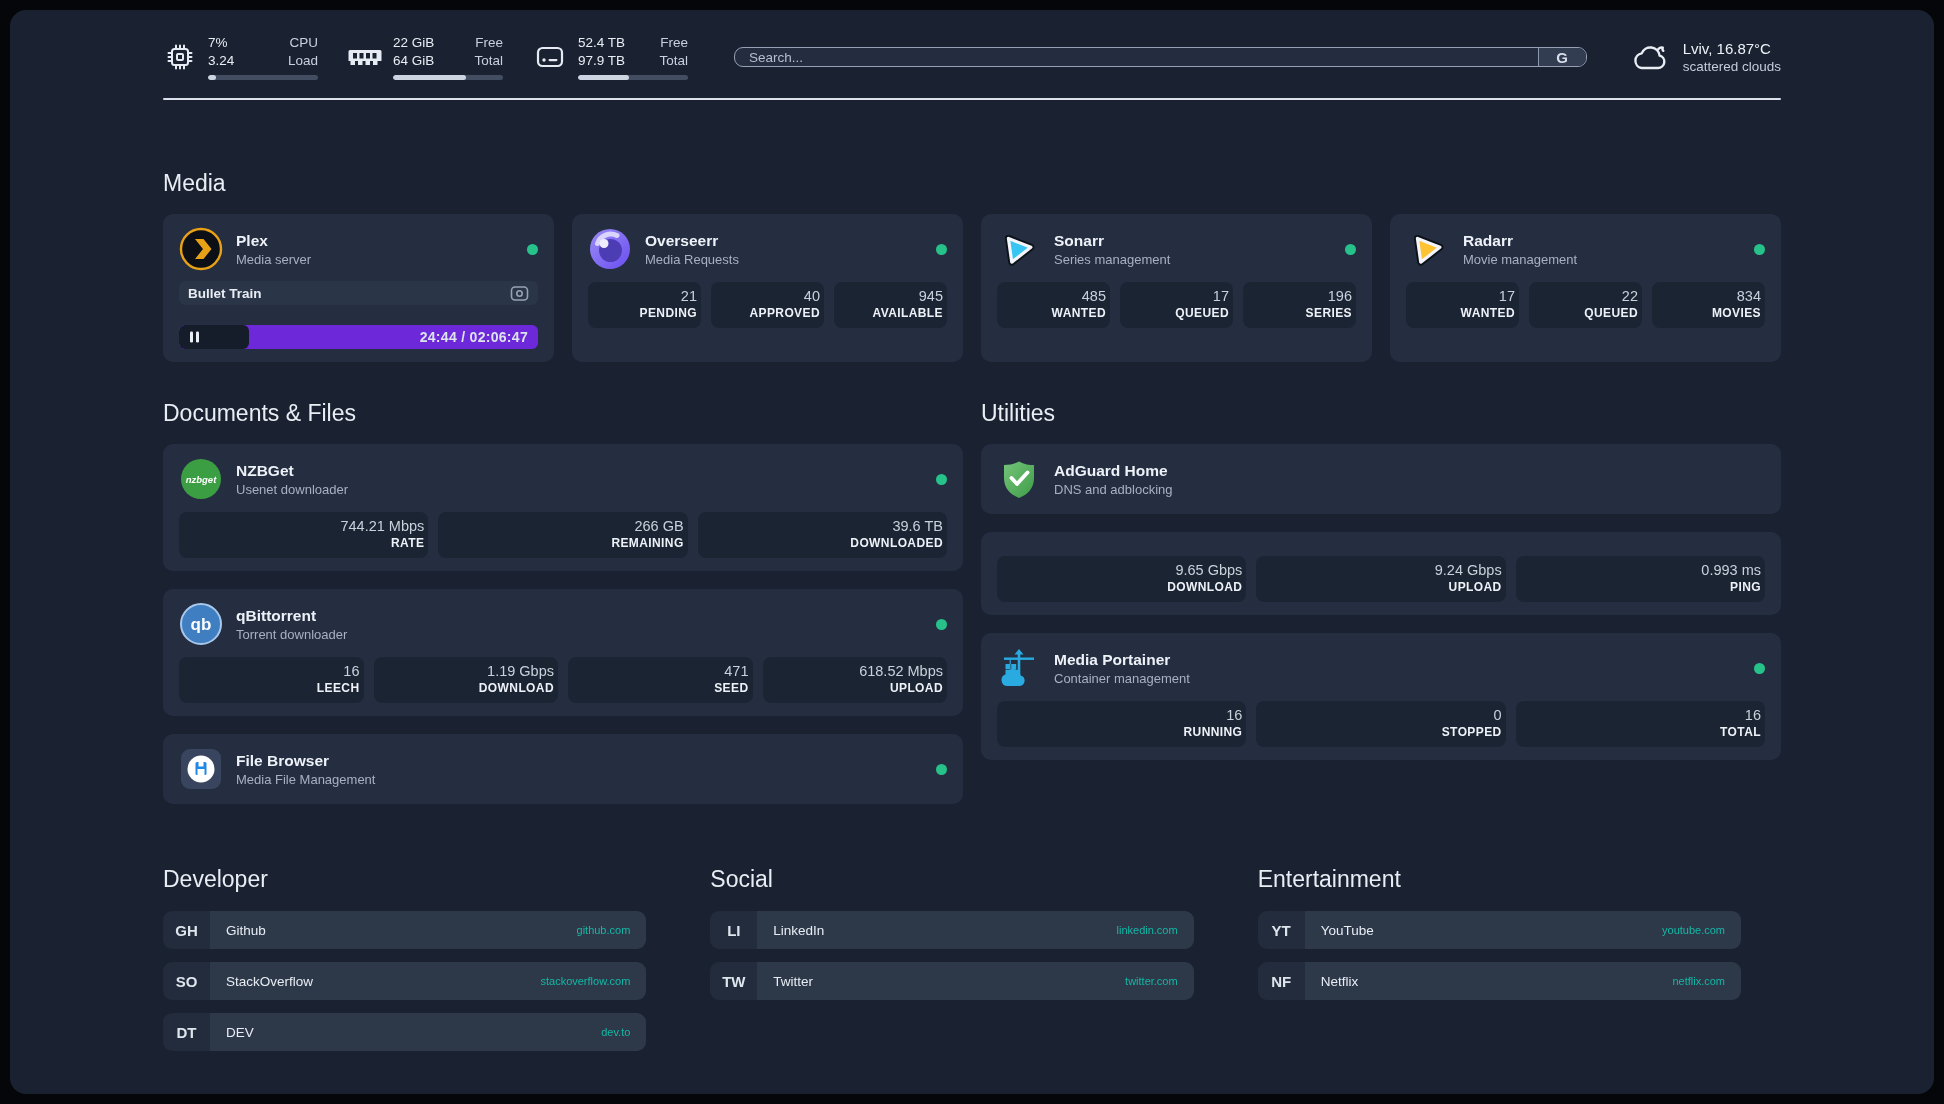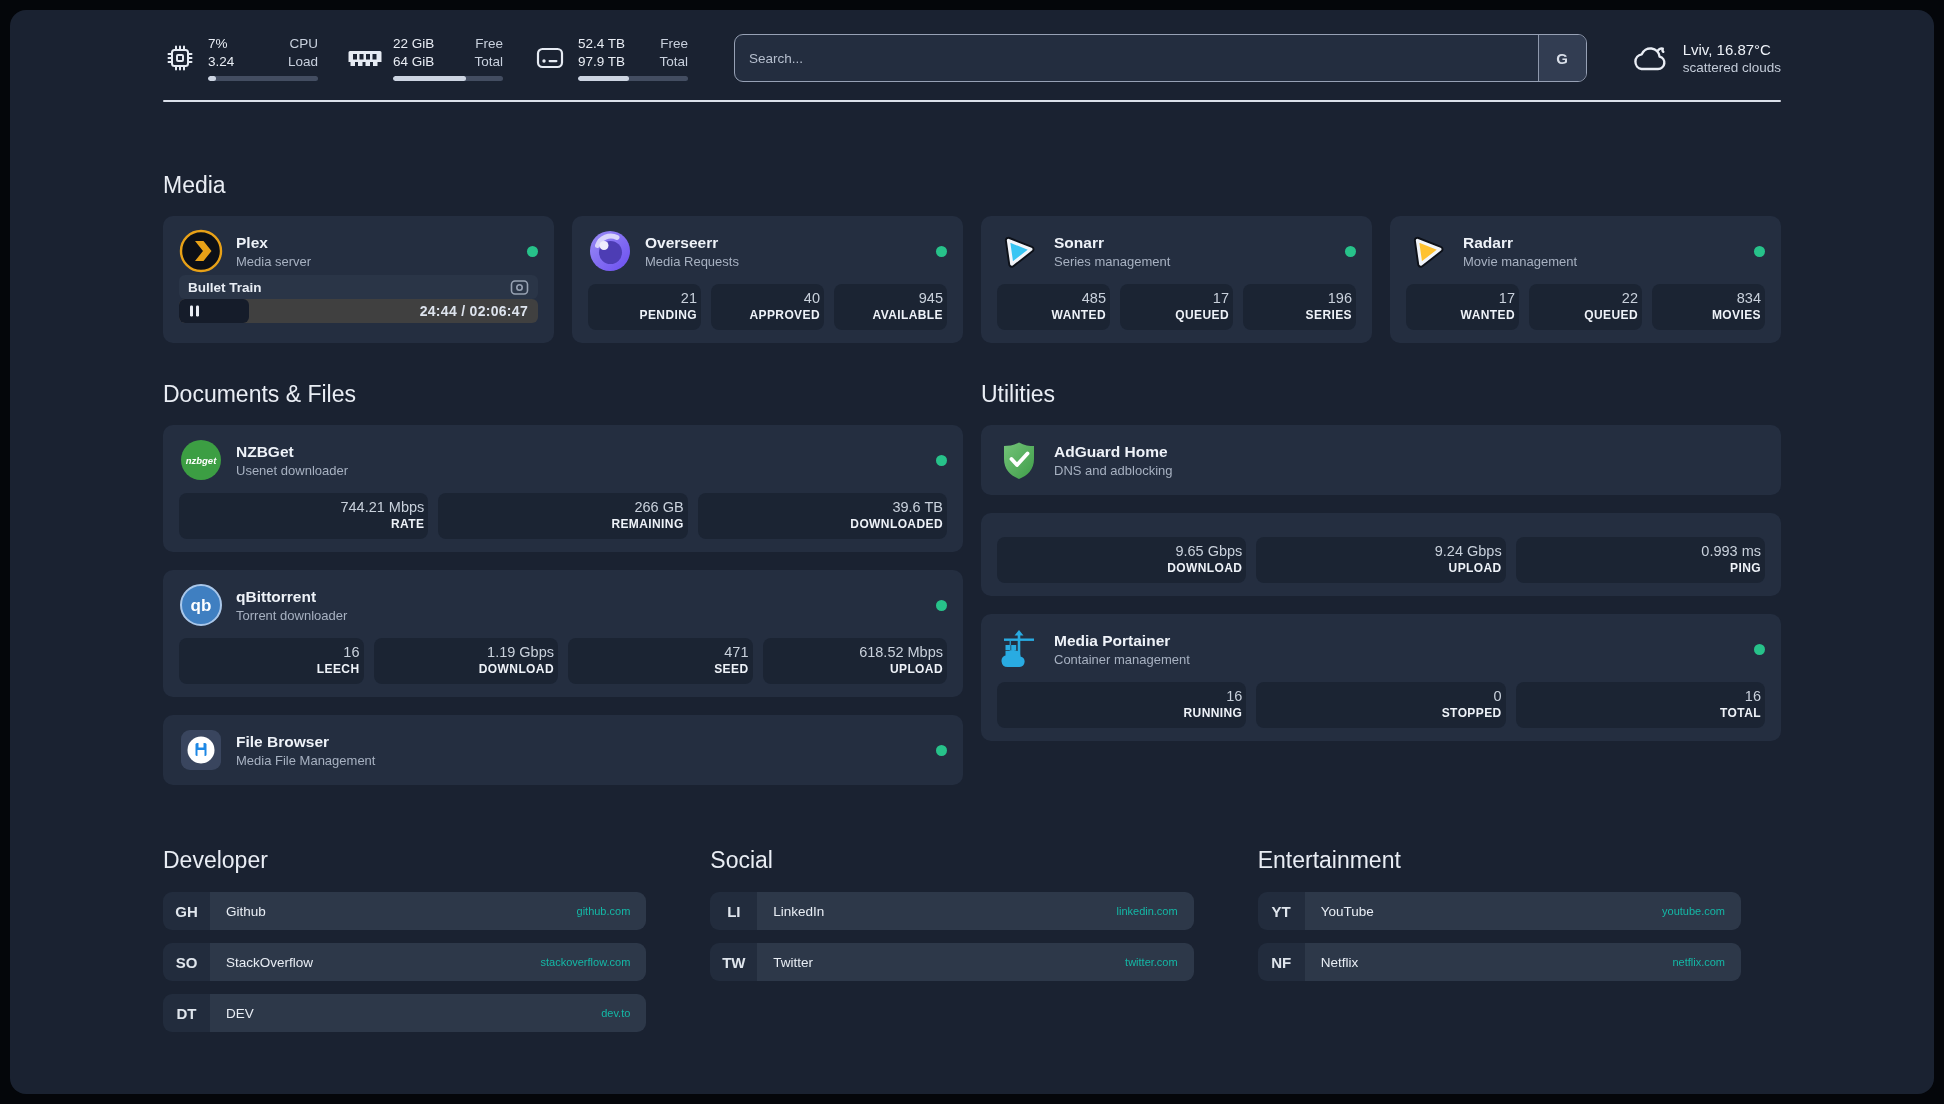--- a/index.html
+++ b/index.html
@@ -12,21 +12,21 @@
   .sysstats { display:flex; gap:30px; }
   .sysstat { display:flex; align-items:center; gap:11px; }
   .sysstat .ic { width:34px; display:flex; justify-content:center; }
   .sysstat .txt { width:110px; }
   .sysstat .rows { display:flex; justify-content:space-between; gap:10px; font-size:13.5px; line-height:1.3; }
   .sysstat .vals { color:#e9edf4; }
   .sysstat .labs { color:#c9d1de; text-align:right; }
   .sysbar { margin-top:6px; height:5px; border-radius:3px; background:#434d61; overflow:hidden; }
   .sysbar > div { height:100%; border-radius:3px; background:#ccd4e1; }
 
-  .search { flex:1; margin:0 42px 0 46px; height:48px; border:1.5px solid #97a1b5; border-radius:9px;
+  .search { flex:1; margin:0 42px 0 46px; height:20px; border:1.5px solid #97a1b5; border-radius:9px;
             background:#232d3f; display:flex; overflow:hidden; }
   .search input { flex:1; background:transparent; border:0; outline:none; padding:0 14px;
                   color:#e6ebf3; font-size:13.5px; font-family:inherit; }
   .search input::placeholder { color:#b6bfce; }
   .search .gbtn { width:48px; border:0; border-left:1.5px solid #8e98ac; background:#323d52; color:#d9dfe9;
                   font-size:15px; font-weight:700; font-family:inherit; cursor:pointer; }
 
   .weather { display:flex; align-items:center; gap:12px; }
   .weather .wt1 { color:#eef2f8; font-size:15px; font-weight:500; }
   .weather .wt2 { color:#c4ccd9; font-size:13.5px; margin-top:2px; }
@@ -46,24 +46,24 @@
   .app-name { color:#eef2f8; font-size:15.5px; font-weight:600; line-height:1.25; }
   .app-desc { color:#a7b1c1; font-size:13px; margin-top:2px; }
   .dot { width:11px; height:11px; border-radius:50%; margin-left:auto; align-self:center; flex:none; }
 
   .tiles { display:flex; gap:10px; margin-top:11px; }
   .tile { flex:1; background:#1b2433; border-radius:8px; padding:6px 4px 8px; text-align:right; }
   .tile-v { color:#c9d1dc; font-size:14.5px; }
   .tile-l { color:#eef2f8; font-size:12px; font-weight:700; letter-spacing:.4px; margin-top:2px; }
 
   
-  .np-row1 { margin-top:2px; height:24px; background:#2a3547; border-radius:6px; display:flex;
+  .np-row1 { margin-top:10px; height:24px; background:#2a3547; border-radius:6px; display:flex;
              align-items:center; justify-content:space-between; padding:0 9px; }
   .np-title { color:#e8edf4; font-size:13.5px; font-weight:600; }
-  .np-row2 { position:relative; margin-top:0; height:24px; background:#404040; border-radius:6px; overflow:hidden; }
+  .np-row2 { position:relative; margin-top:20px; height:24px; background:#6d28d9; border-radius:6px; overflow:hidden; }
   .np-fill { position:absolute; left:0; top:0; bottom:0; background:#151c2a; border-radius:6px; }
   .np-inner { position:relative; height:100%; display:flex; align-items:center; justify-content:space-between; padding:0 10px; }
   .np-time { color:#dde3ed; font-size:14px; font-weight:600; letter-spacing:.3px; }
 
   
   .links-grid { display:grid; grid-template-columns:repeat(3,1fr); gap:64px; margin-top:62px; padding-right:40px; }
   .link-rows { margin-top:18px; display:flex; flex-direction:column; gap:13px; }
   .link-row { display:flex; height:38px; border-radius:9px; overflow:hidden; cursor:pointer; }
   .link-abbr { width:47px; flex:none; background:#222c3d; color:#dfe5ec; font-size:15px; font-weight:600;
                display:flex; align-items:center; justify-content:center; }

